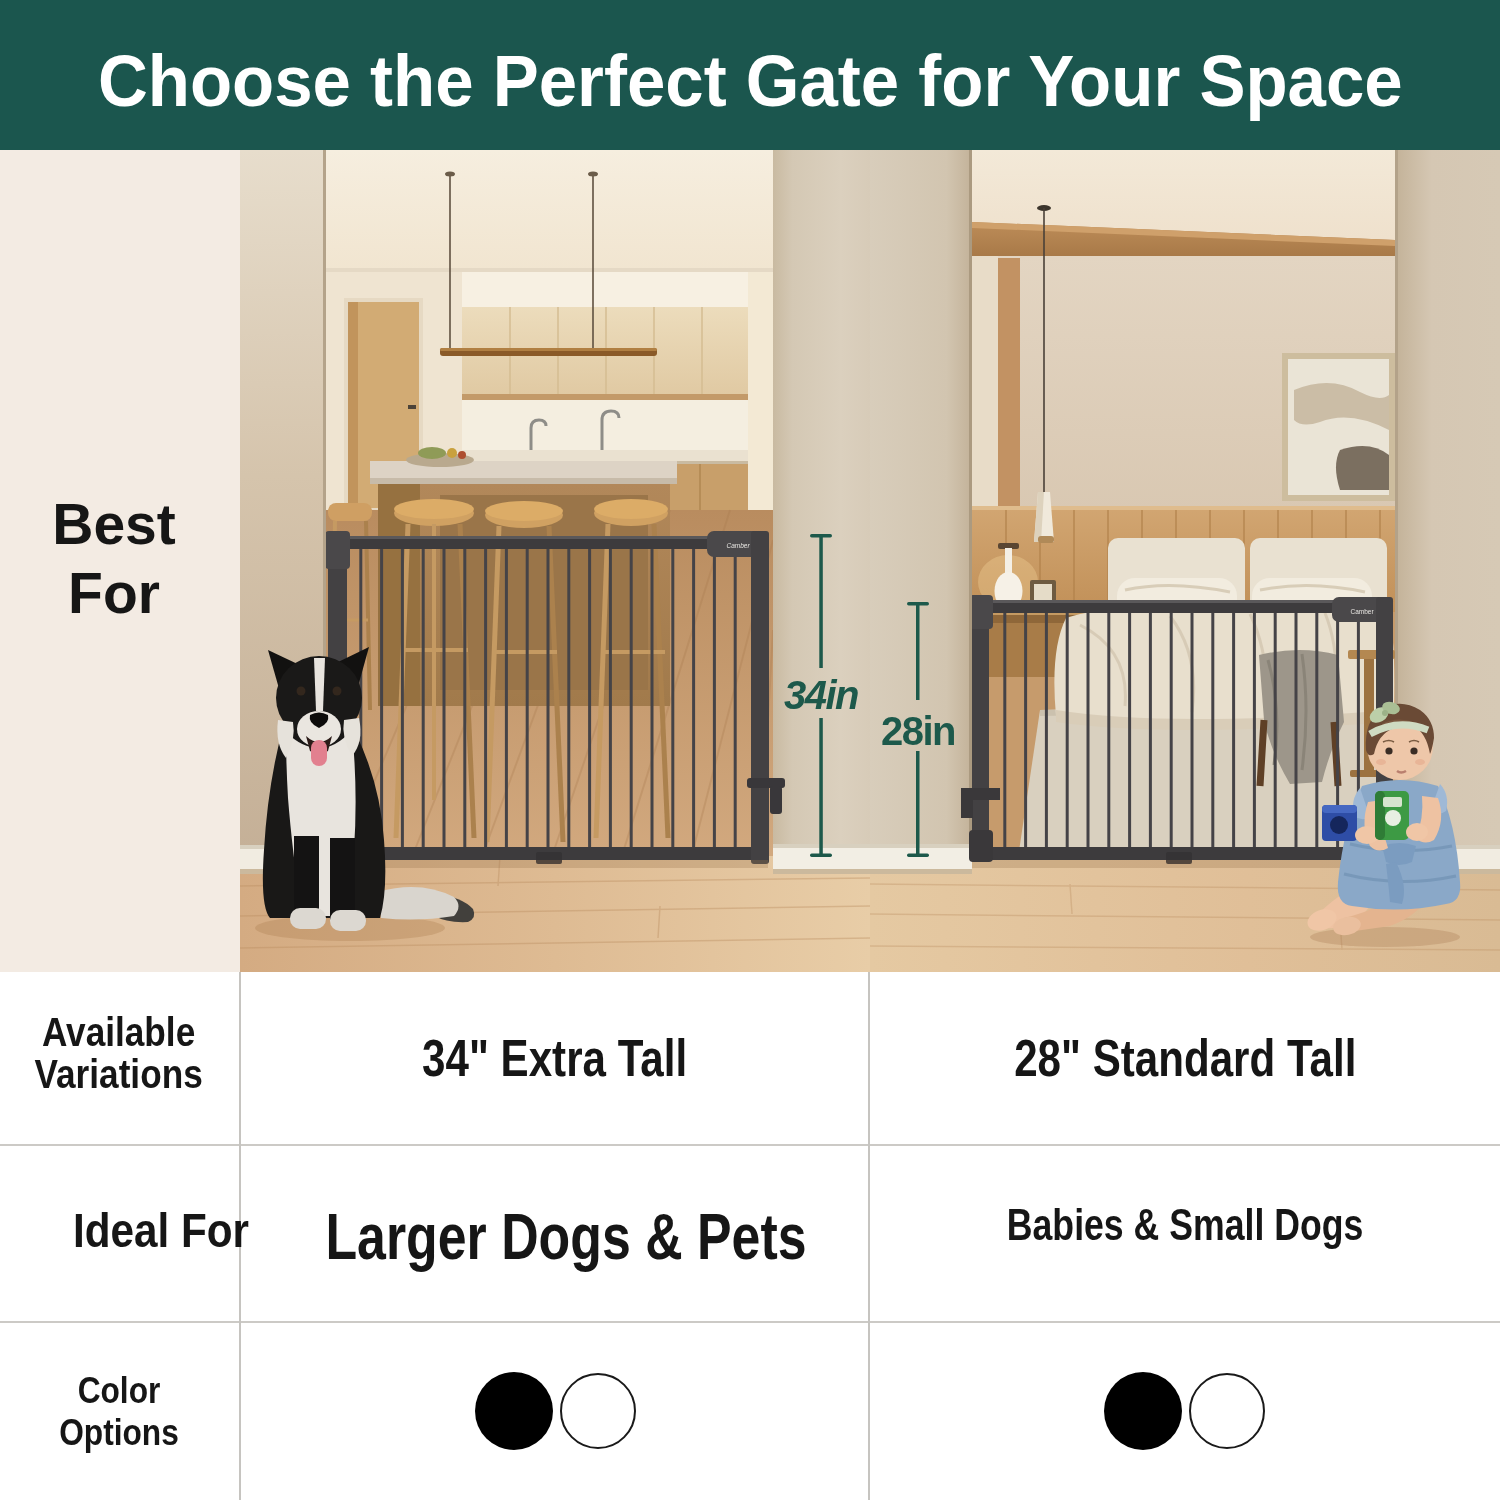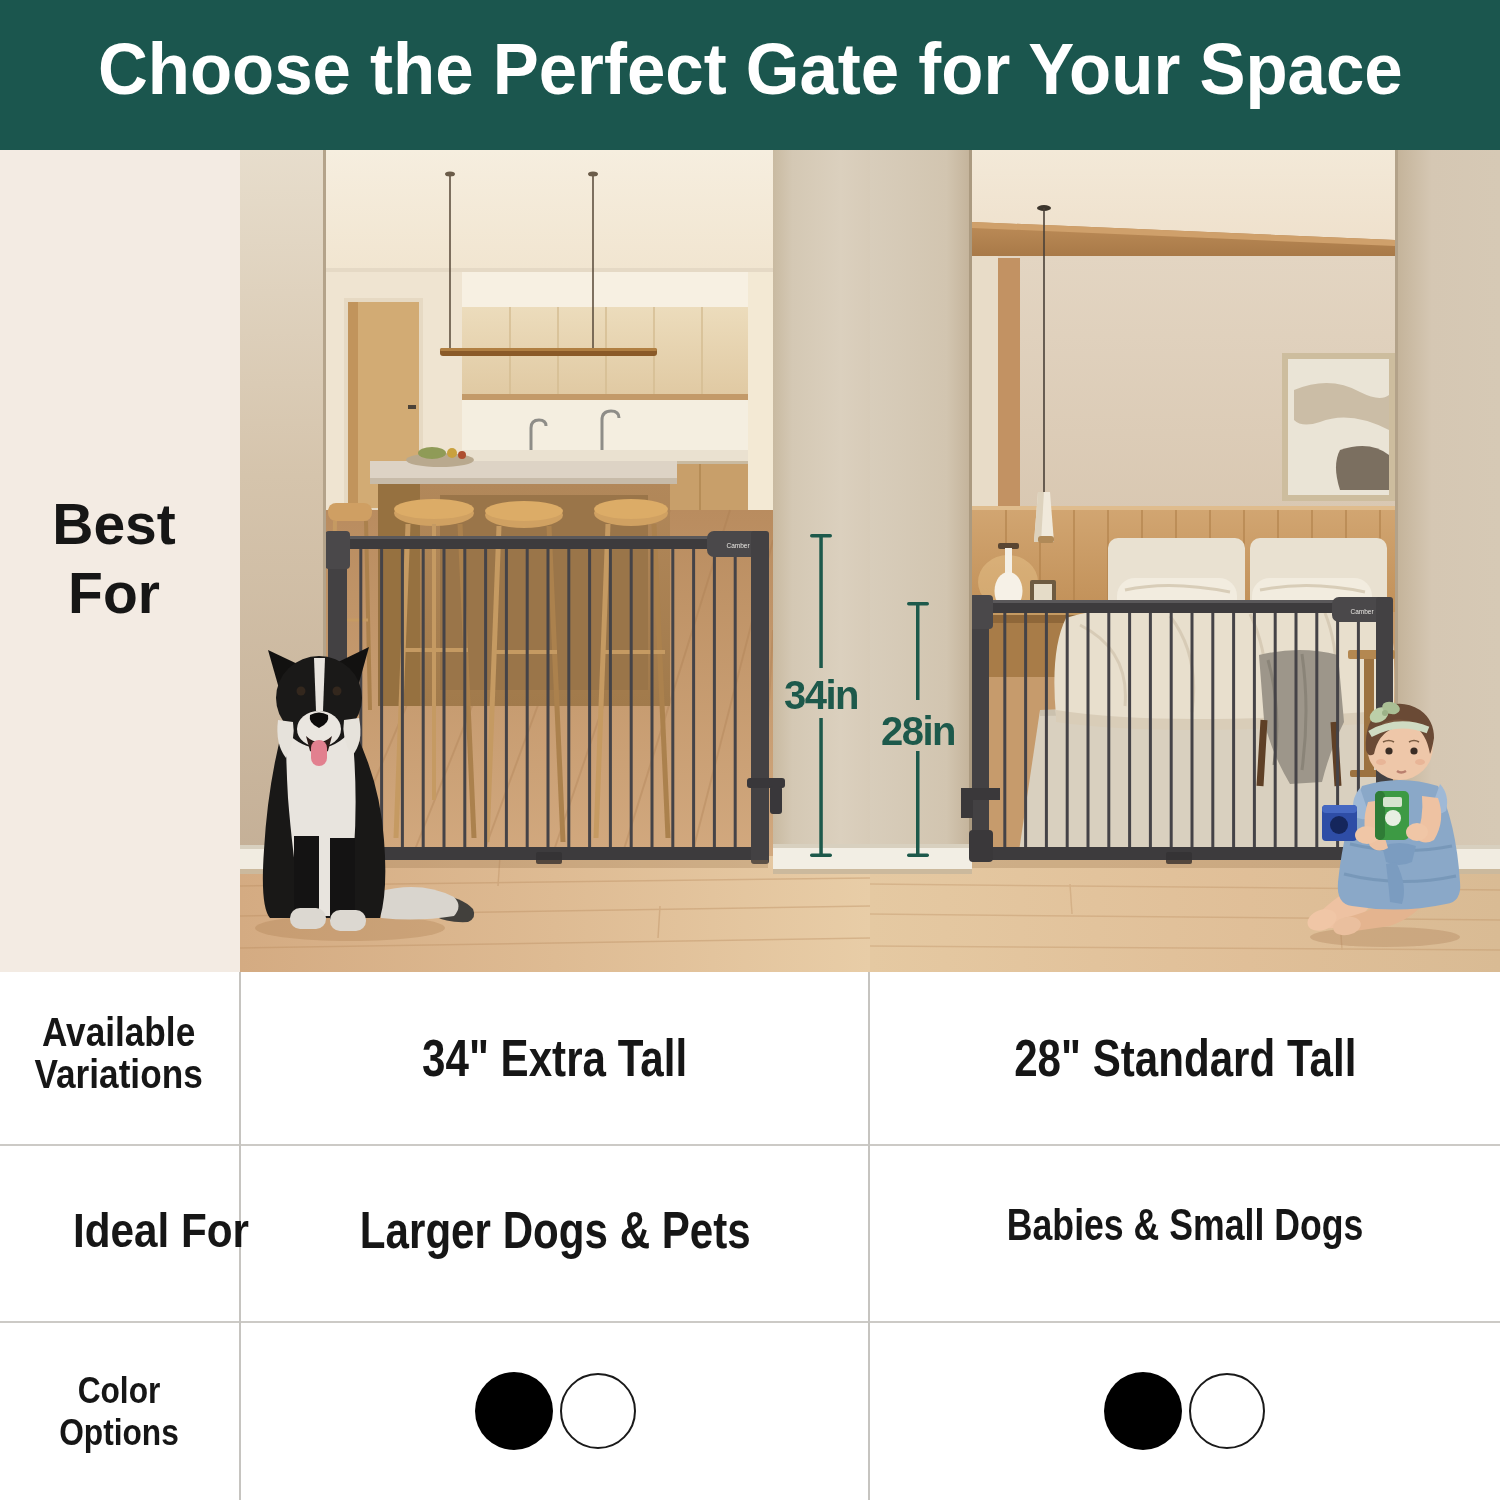--- a/index.html
+++ b/index.html
@@ -6,29 +6,29 @@
   body{width:1500px;height:1500px;position:relative;overflow:hidden;
        font-family:"Liberation Sans",sans-serif;background:#ffffff}
   .abs{position:absolute}
   .b{font-weight:bold;color:#161616}
 </style>
 </head>
 <body>
 
 <div class="abs" style="left:0;top:0;width:1500px;height:150px;background:#1b564e"></div>
 
-<div class="abs b" style="left:0;top:0;width:1500px;height:150px;display:flex;align-items:center;justify-content:center;">
+<div class="abs b" style="left:0;top:12px;width:1500px;height:150px;display:flex;align-items:center;justify-content:center;">
   <span style="font-size:73px;color:#ffffff;transform:scaleX(0.945);white-space:nowrap;position:relative;top:-7px;">Choose the Perfect Gate for Your Space</span>
 </div>
 
 <div class="abs" style="left:0;top:150px;width:240px;height:822px;background:#f3ebe3"></div>
 
 <div class="abs b" style="left:-6px;top:490px;width:240px;text-align:center;font-size:57px;line-height:69px;">Best<br>For</div>
 
-<div class="abs" style="left:240px;top:150px;width:630px;height:822px;">
+<div class="abs" style="left:240px;top:150px;width:630px;height:822px;font-style:italic;">
 <svg width="630" height="822" viewBox="0 0 630 822">
 <defs>
   <linearGradient id="LwallL" x1="0" y1="0" x2="0" y2="1">
     <stop offset="0" stop-color="#e7ddcc"></stop>
           <stop offset="0.45" stop-color="#d5c4ac"></stop>
           <stop offset="1" stop-color="#c4af96"></stop>
   </linearGradient>
   <linearGradient id="Lceil" x1="0" y1="0" x2="0" y2="1">
     <stop offset="0" stop-color="#f6eedf"></stop>
           <stop offset="1" stop-color="#f1e5d0"></stop>
@@ -509,21 +509,21 @@
 <div class="abs b" style="left:0;top:1011px;width:238px;text-align:center;font-size:40px;line-height:42px;"><span style="display:inline-block;transform:scaleX(0.88);transform-origin:center;">Available<br>Variations</span></div>
 
 <div class="abs b" style="left:0;top:1210px;width:261px;text-align:right;font-size:48px;line-height:42px;"><span style="display:inline-block;transform:scaleX(0.88);transform-origin:center;">Ideal For</span></div>
 
 <div class="abs b" style="left:0;top:1370px;width:238px;text-align:center;font-size:36px;line-height:42px;"><span style="display:inline-block;transform:scaleX(0.88);transform-origin:center;">Color<br>Options</span></div>
 
 <div class="abs b" style="left:241px;top:1028px;width:628px;text-align:center;font-size:52px;"><span style="display:inline-block;transform:scaleX(0.81);transform-origin:center;white-space:nowrap;">34" Extra Tall</span></div>
 
 <div class="abs b" style="left:871px;top:1028px;width:628px;text-align:center;font-size:52px;"><span style="display:inline-block;transform:scaleX(0.81);transform-origin:center;white-space:nowrap;">28" Standard Tall</span></div>
 
-<div class="abs b" style="left:241px;top:1200px;width:628px;text-align:center;font-size:52px;"><span style="display:inline-block;transform:scaleX(0.81);transform-origin:center;white-space:nowrap;">Larger Dogs &amp; Pets</span></div>
+<div class="abs b" style="left:252px;top:1200px;width:628px;text-align:center;font-size:64px;"><span style="display:inline-block;transform:scaleX(0.81);transform-origin:center;white-space:nowrap;">Larger Dogs &amp; Pets</span></div>
 
 <div class="abs b" style="left:871px;top:1200px;width:628px;text-align:center;font-size:44px;"><span style="display:inline-block;transform:scaleX(0.81);transform-origin:center;white-space:nowrap;">Babies &amp; Small Dogs</span></div>
 
 <div class="abs" style="left:475px;top:1372px;width:78px;height:78px;border-radius:50%;background:#000000"></div>
 <div class="abs" style="left:560px;top:1373px;width:76px;height:76px;border-radius:50%;background:#ffffff;border:2px solid #1a1a1a;box-sizing:border-box"></div>
 
 <div class="abs" style="left:1104px;top:1372px;width:78px;height:78px;border-radius:50%;background:#000000"></div>
 <div class="abs" style="left:1189px;top:1373px;width:76px;height:76px;border-radius:50%;background:#ffffff;border:2px solid #1a1a1a;box-sizing:border-box"></div>
 
 </body></html>

